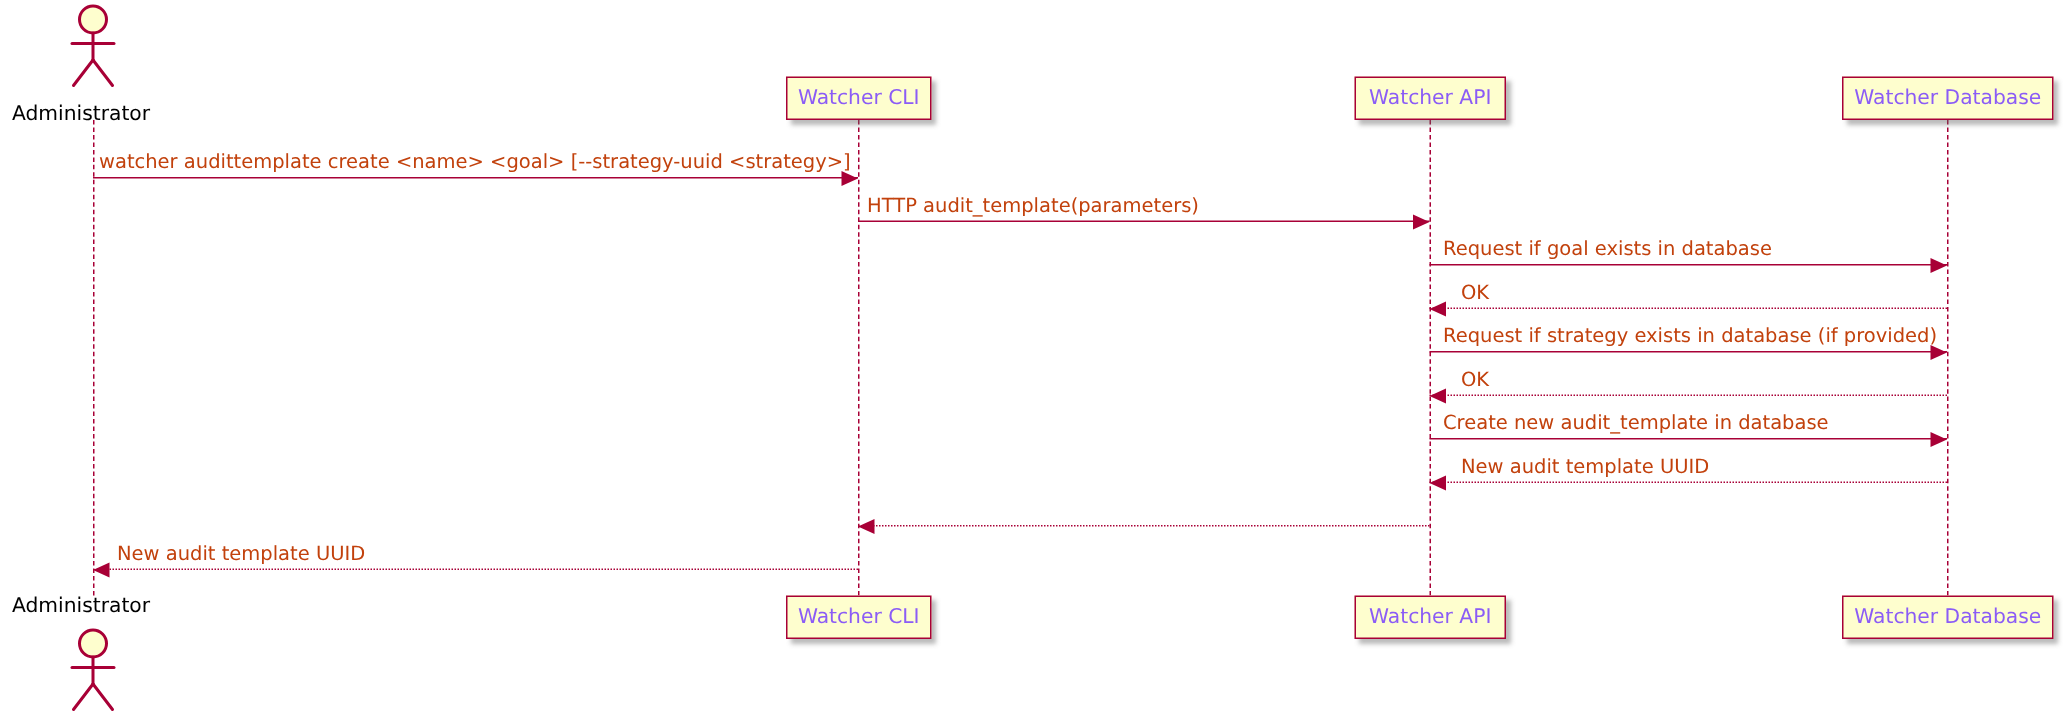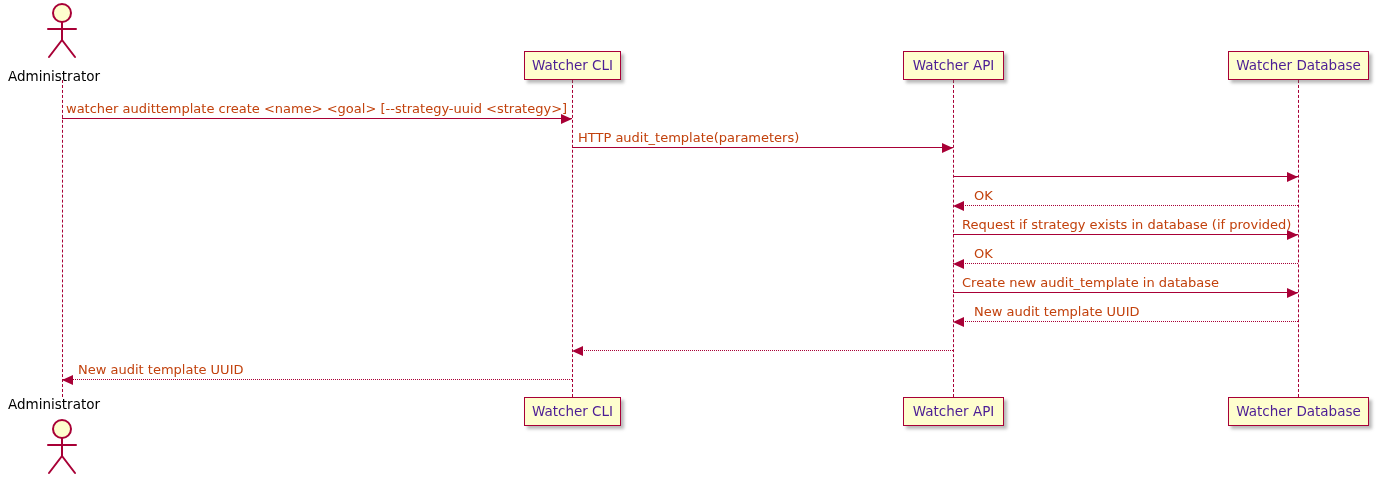--- a/index.html
+++ b/index.html
@@ -20,21 +20,21 @@
   .participant-box {
     position: absolute;
     box-sizing: border-box;
     background: #FEFECE;
     border: 1.5px solid #A80036;
     box-shadow: 3px 3px 3px rgba(102,102,102,0.45);
     display: flex;
     align-items: center;
     justify-content: center;
     font-size: 13.5px;
-    color: #4c1d95;
+    color: #8b5cf6;
     white-space: nowrap;
     line-height: 1;
   }
 
   
   .lifeline {
     position: absolute;
     width: 0;
     border-left: 1.5px dashed #A80036;
   }
@@ -119,20 +119,21 @@
     <div class="participant-box" style="left: 1228px; top: 51px; width: 141px; height: 29px;">Watcher Database</div>
     <div class="participant-box" style="left: 1228px; top: 397px; width: 141px; height: 29px;">Watcher Database</div>
     <div class="msg-line" style="left: 62px; top: 118px; width: 510px;"></div>
     <div class="arrowhead right" style="top: 113.5px; left: 561px;"></div>
     <div class="msg-label" style="left: 66px; top: 102px;">watcher audittemplate create &lt;name&gt; &lt;goal&gt; [--strategy-uuid &lt;strategy&gt;]</div>
     <div class="msg-line" style="left: 572px; top: 147px; width: 381px;"></div>
     <div class="arrowhead right" style="top: 142.5px; left: 942px;"></div>
     <div class="msg-label" style="left: 578px; top: 131px;">HTTP audit_template(parameters)</div>
     <div class="msg-line" style="left: 953px; top: 176px; width: 345px;"></div>
     <div class="arrowhead right" style="top: 171.5px; left: 1287px;"></div>
+    <div class="msg-label" style="left: 962px; top: 160px;">Request if goal exists in database</div>
     <div class="msg-line dotted" style="left: 953px; top: 205px; width: 345px;"></div>
     <div class="arrowhead left" style="top: 200.5px; left: 953px;"></div>
     <div class="msg-label" style="left: 974px; top: 189px;">OK</div>
     <div class="msg-line" style="left: 953px; top: 234px; width: 345px;"></div>
     <div class="arrowhead right" style="top: 229.5px; left: 1287px;"></div>
     <div class="msg-label" style="left: 962px; top: 218px; text-align: right;">Request if strategy exists in database (if provided)</div>
     <div class="msg-line dotted" style="left: 953px; top: 263px; width: 345px;"></div>
     <div class="arrowhead left" style="top: 258.5px; left: 953px;"></div>
     <div class="msg-label" style="left: 974px; top: 247px;">OK</div>
     <div class="msg-line" style="left: 953px; top: 292px; width: 345px;"></div>

